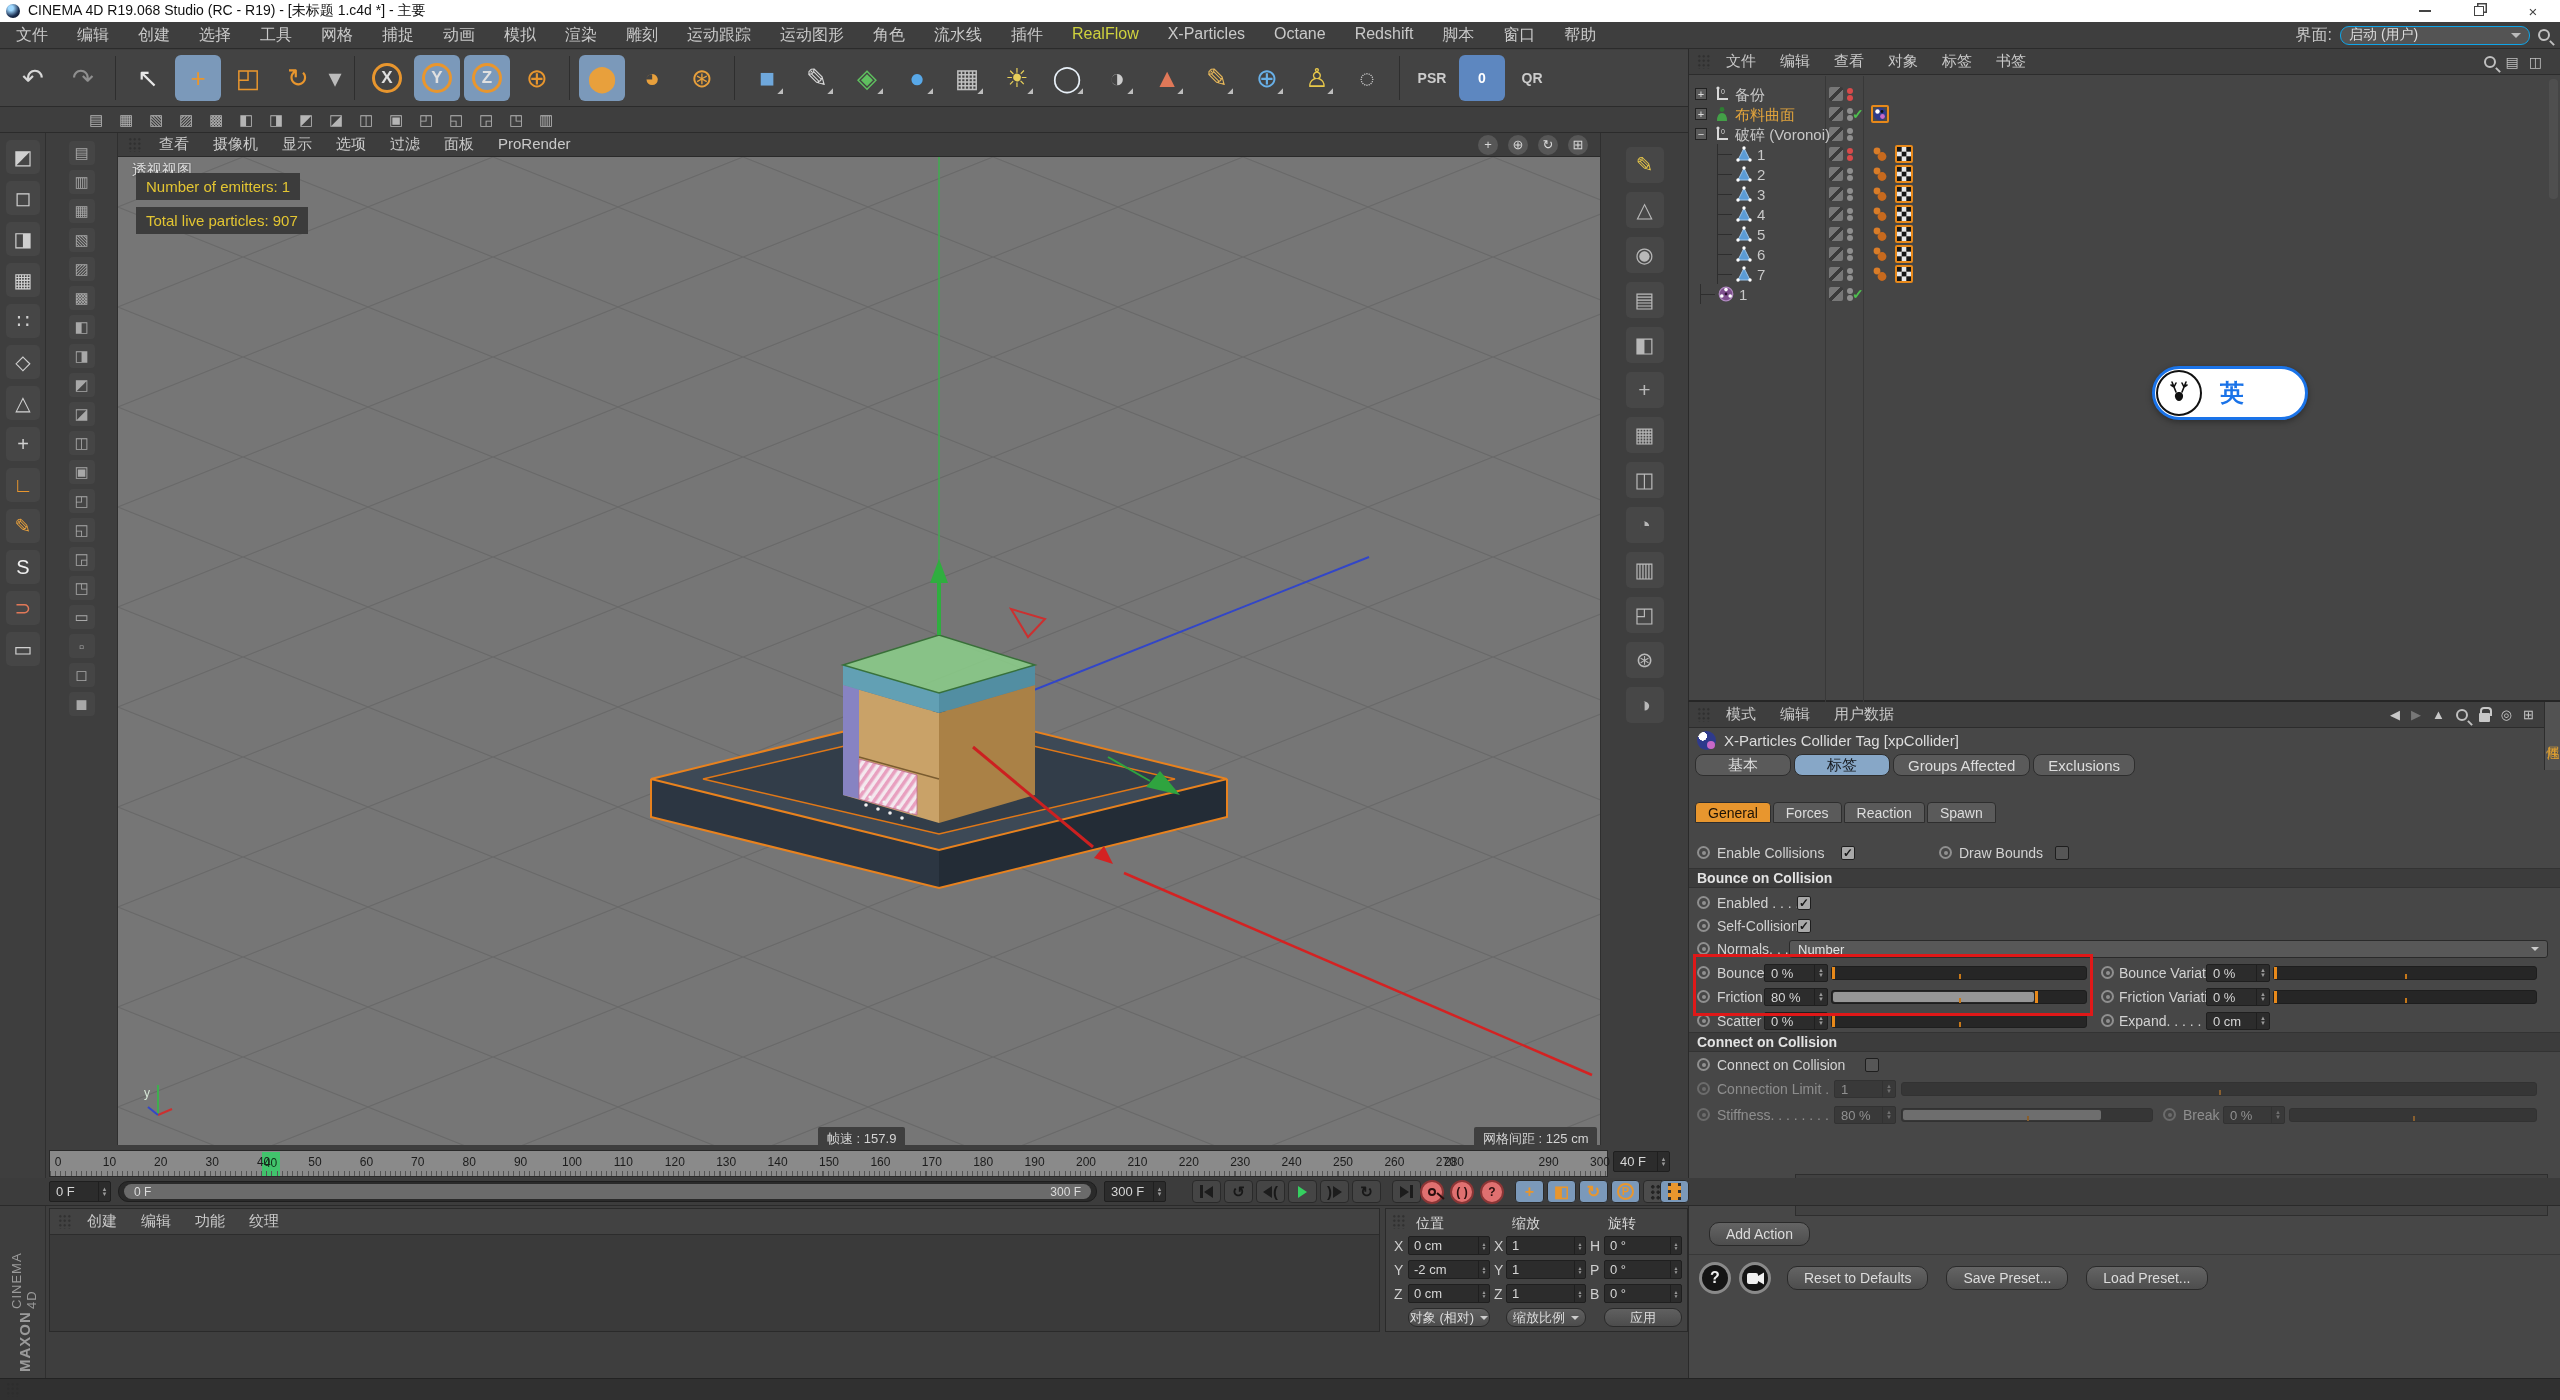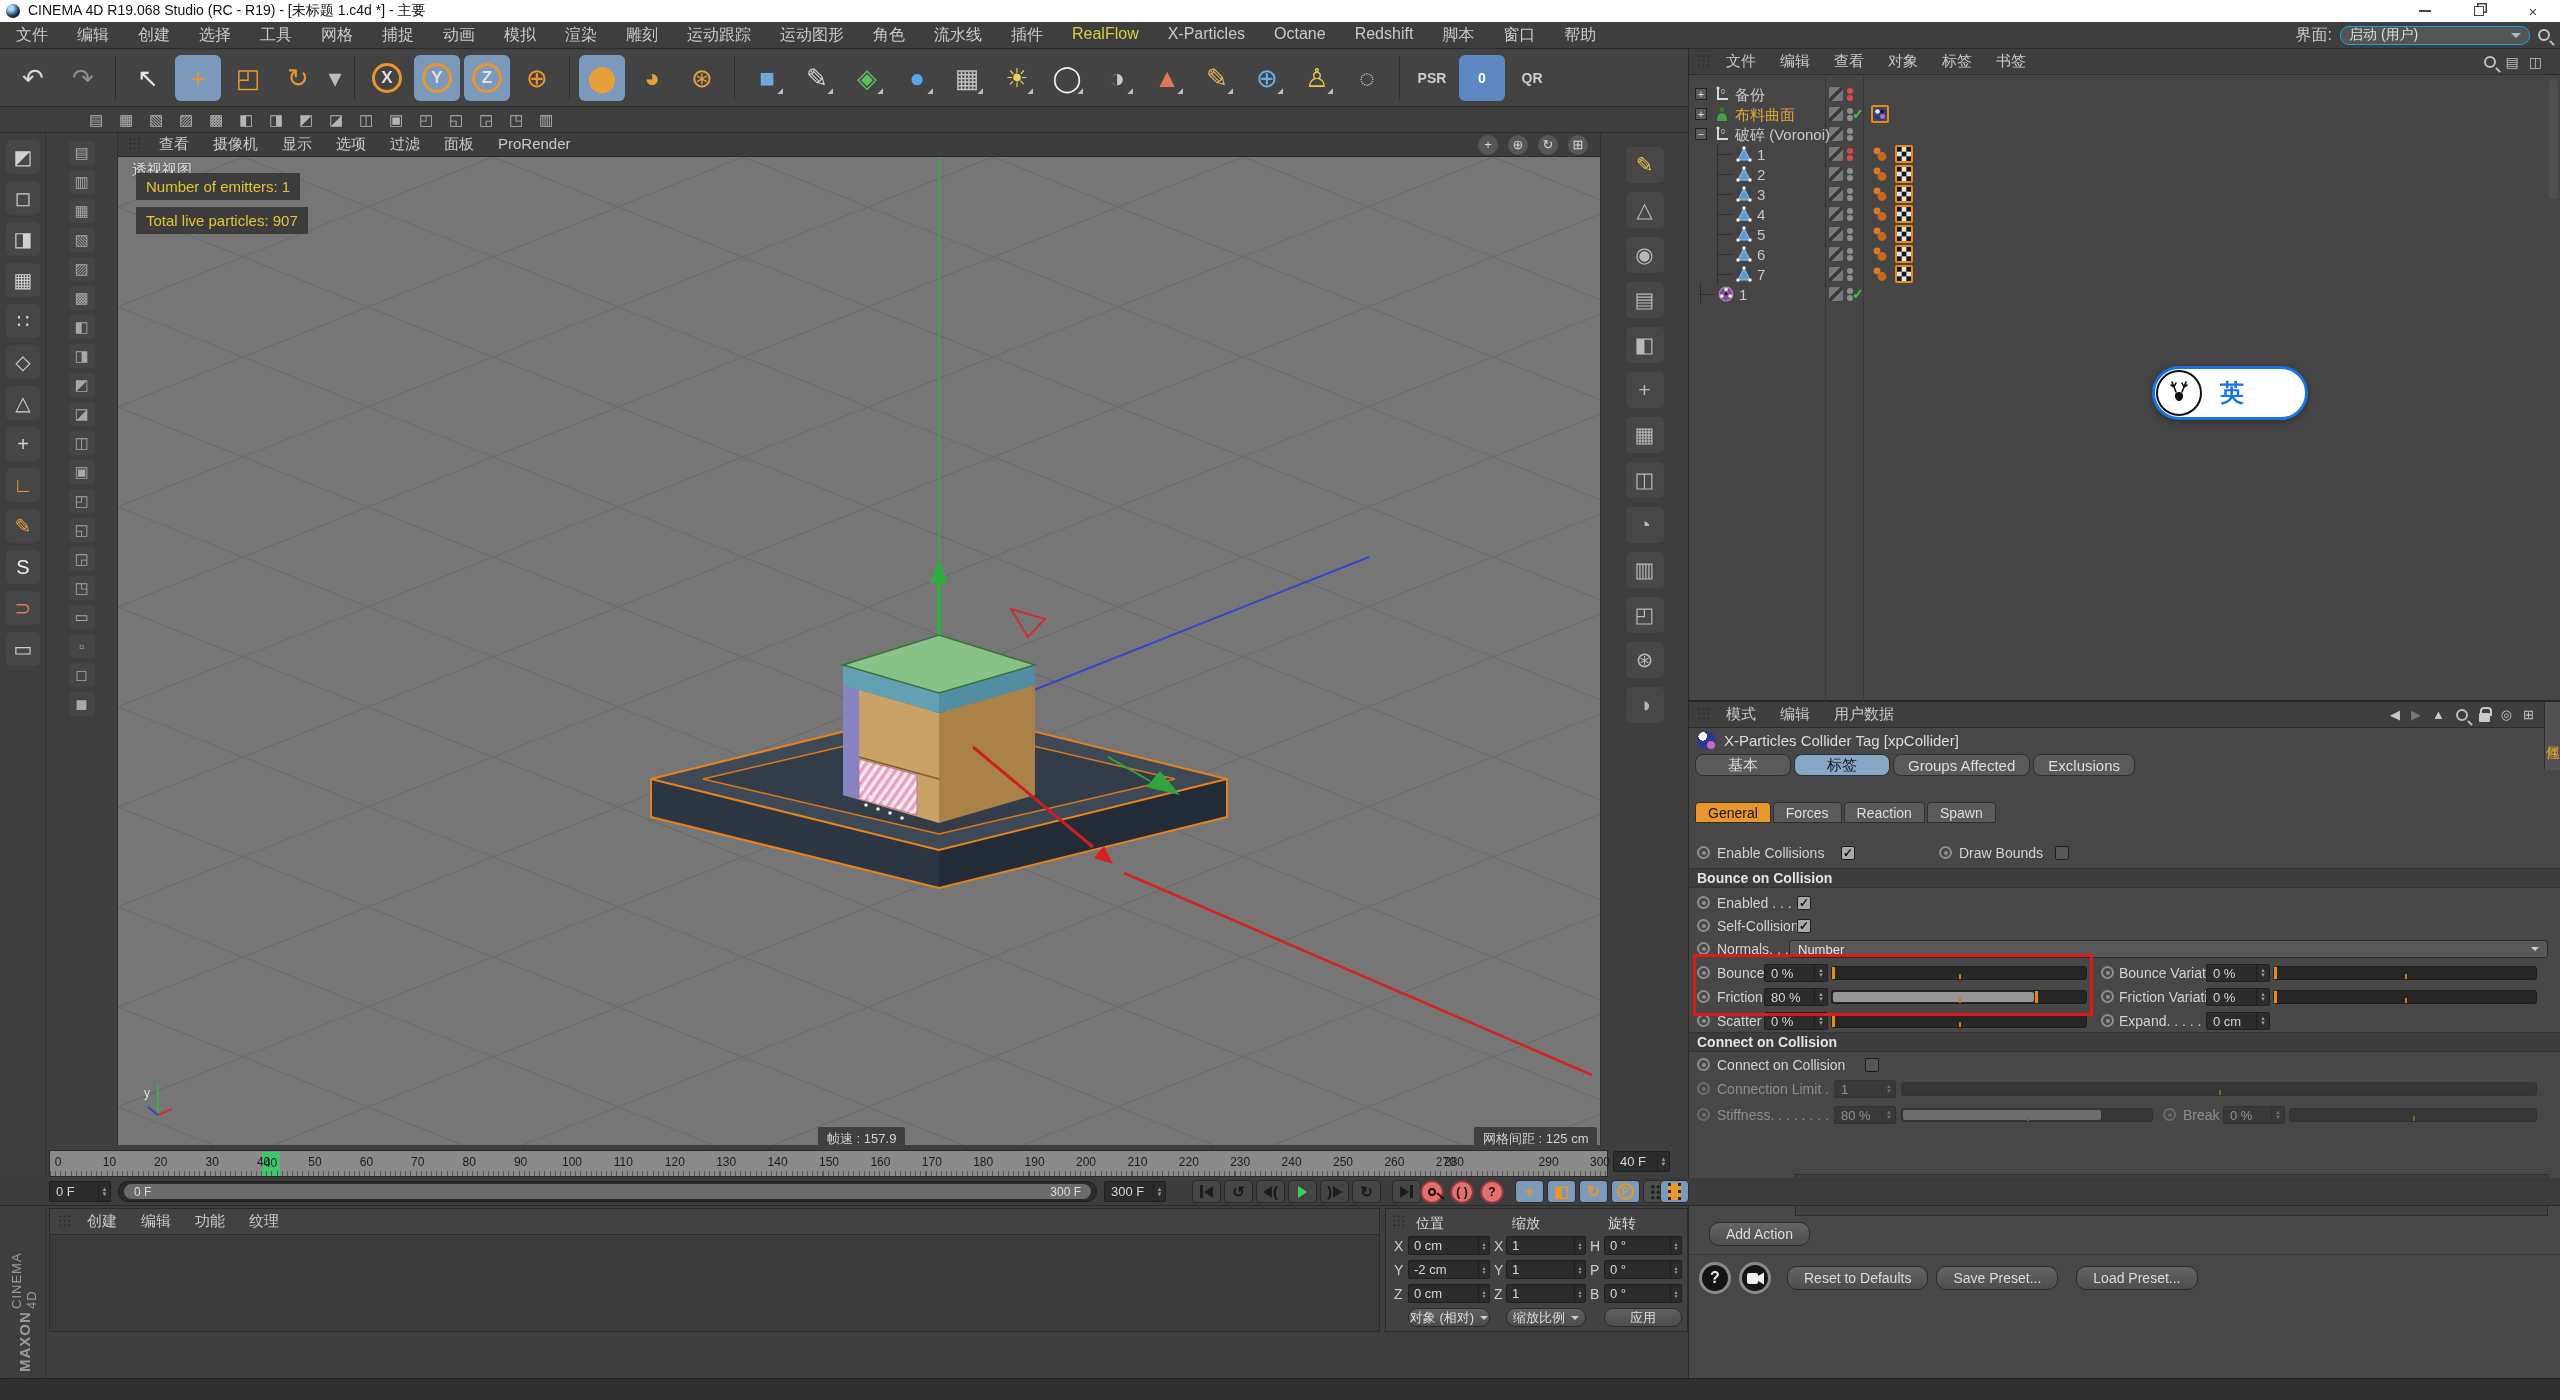--- a/index.html
+++ b/index.html
@@ -1049,21 +1049,21 @@
   <div style="position:absolute;left:0;top:552px;width:100%;border-top:1px solid #383838"></div>
   <div style="position:absolute;left:10px;top:560px;display:flex;gap:8px;align-items:center">
     <span class="roundico">?</span>
     <span class="roundico">
       <svg width="17" height="13" viewBox="0 0 17 13">
           <rect x="0" y="1" width="11" height="11" rx="2" fill="#f0f0f0"></rect>
           <polygon points="11,4 17,0.5 17,12.5 11,9" fill="#f0f0f0"></polygon>
         </svg>
     </span>
     <span class="btn" style="margin-left:8px">Reset to Defaults</span>
-    <span class="btn" style="">Save Preset...</span>
+    <span class="btn" style="margin-left:10px">Save Preset...</span>
     <span class="btn" style="margin-left:10px">Load Preset...</span>
   </div>
   <div id="annot-rect"></div>
 </div>
 
 <div id="ruler">
   <div id="playhead" style="left: 211.6px;">40</div>
   <div class="minor"></div>
 <span class="tick" style="left: 8px;">0</span>
     <span class="tick" style="left: 59.4px;">10</span>

